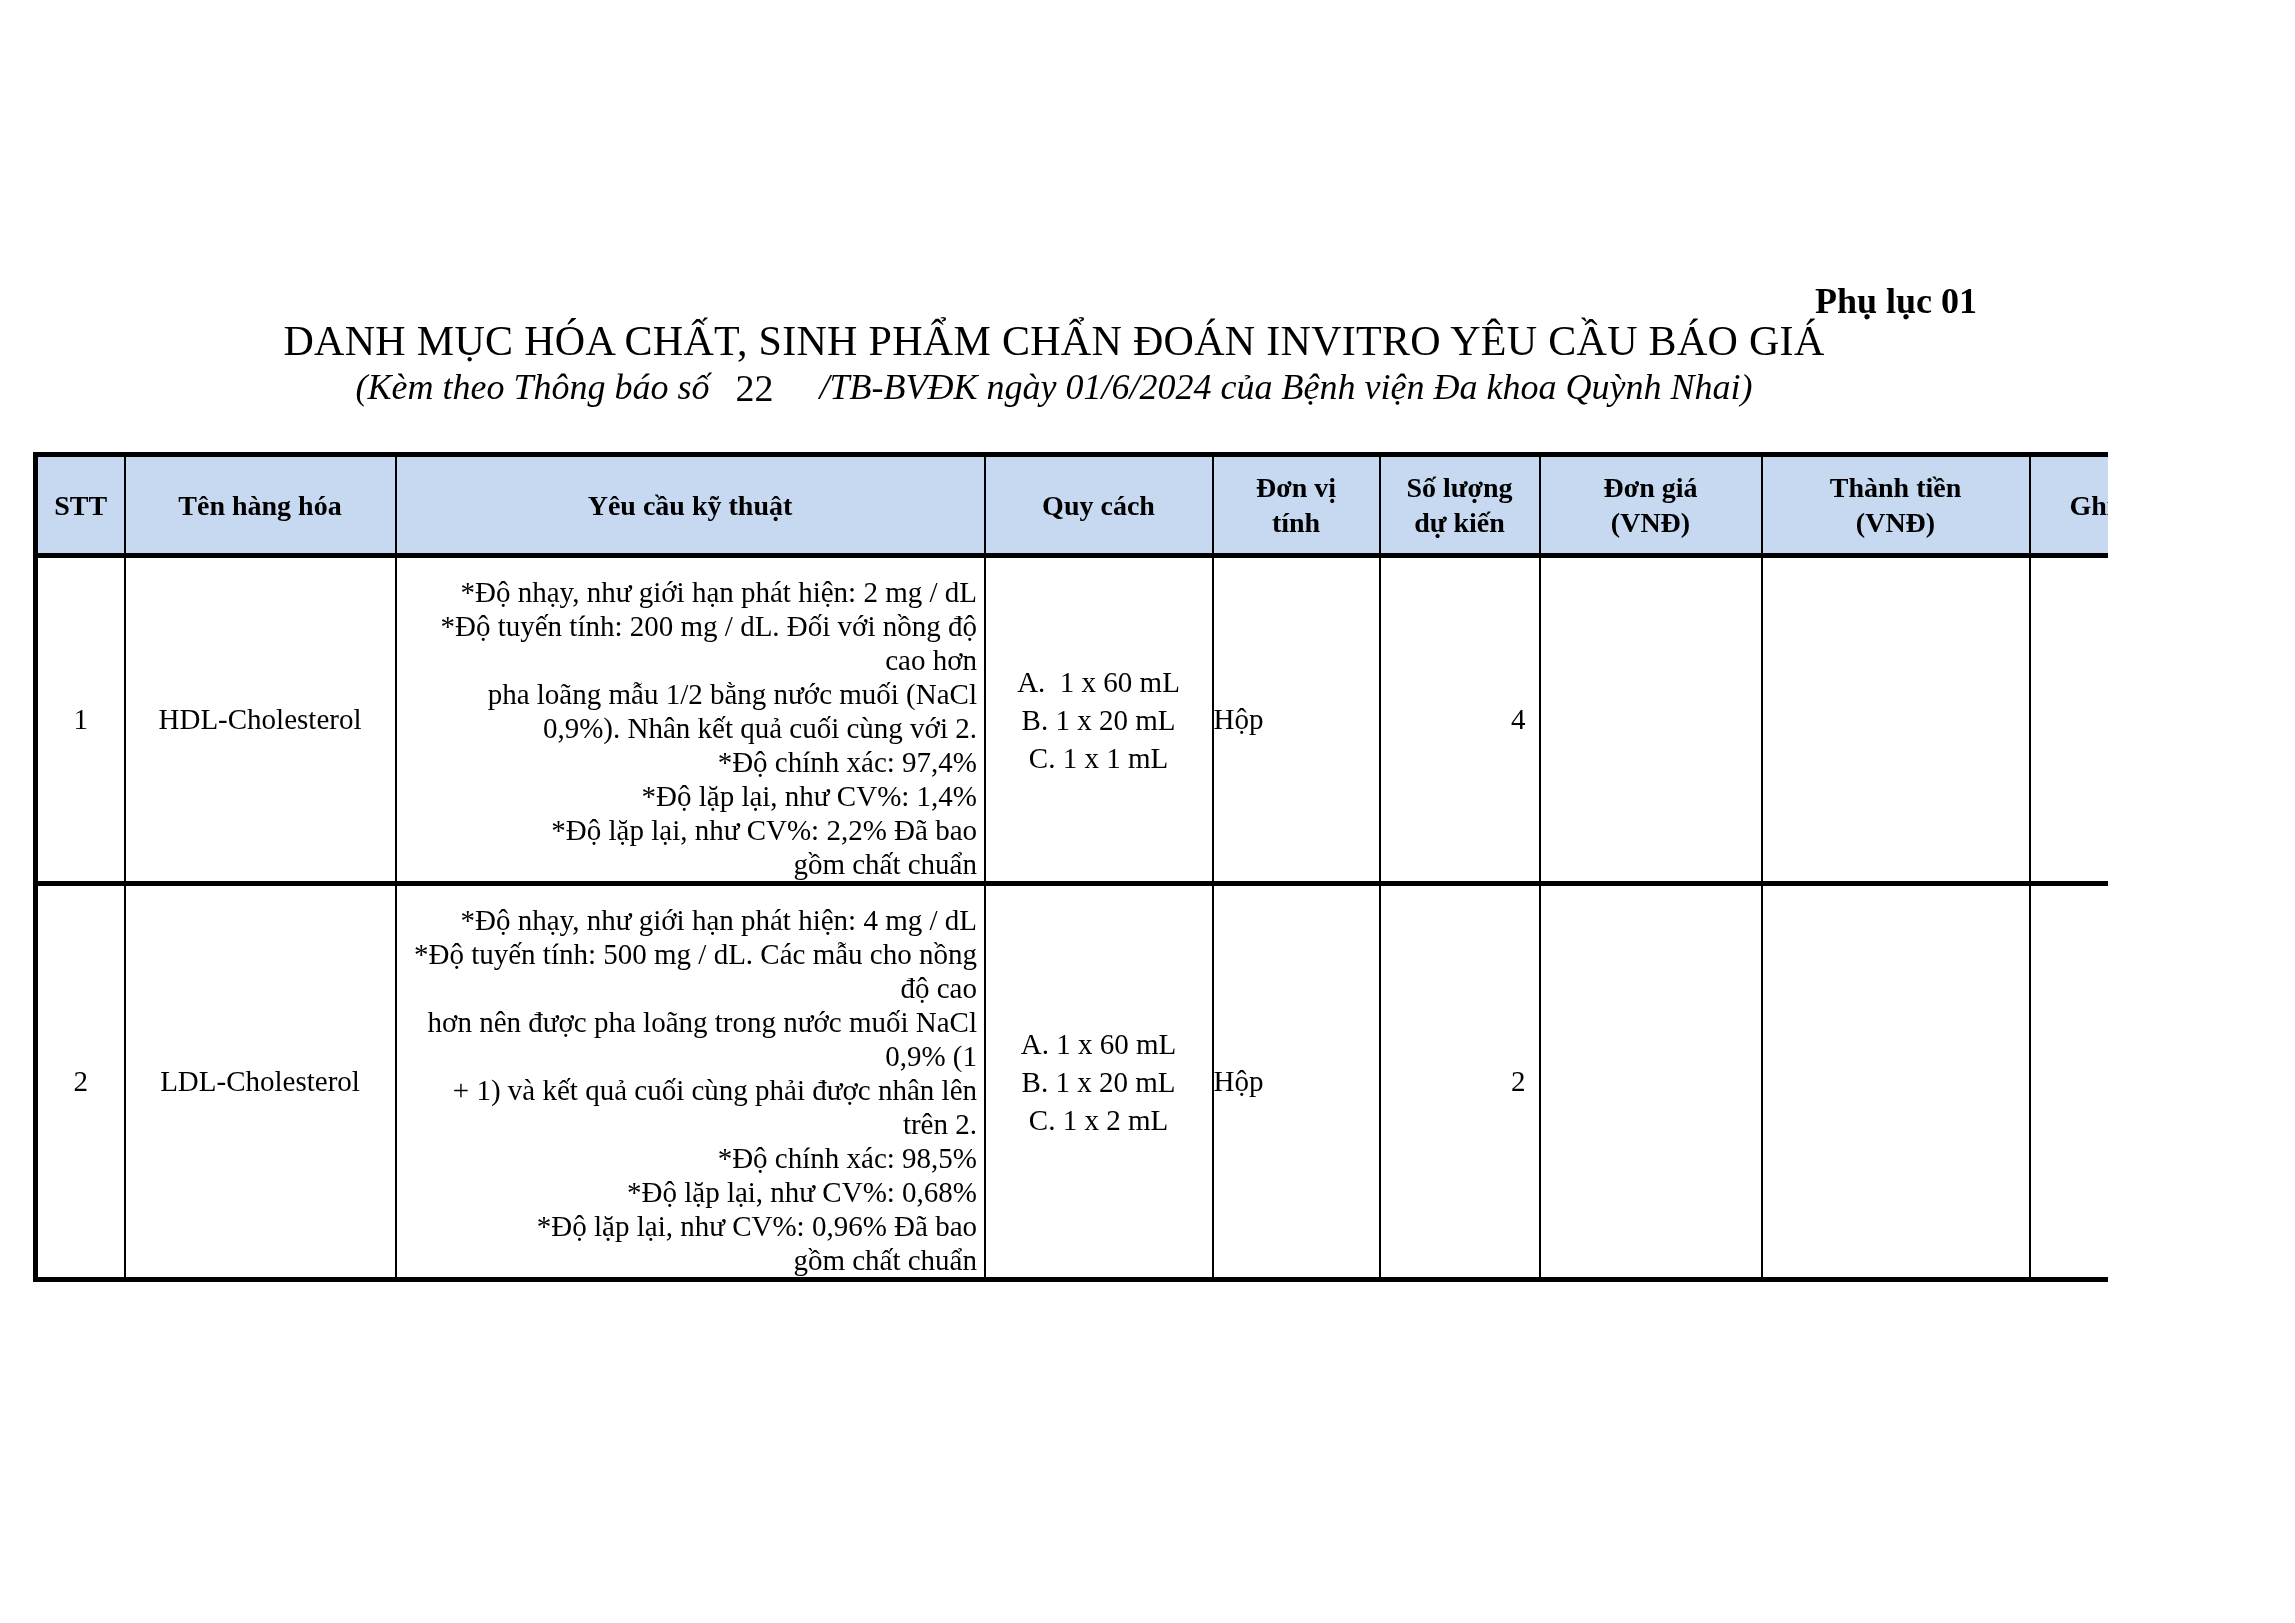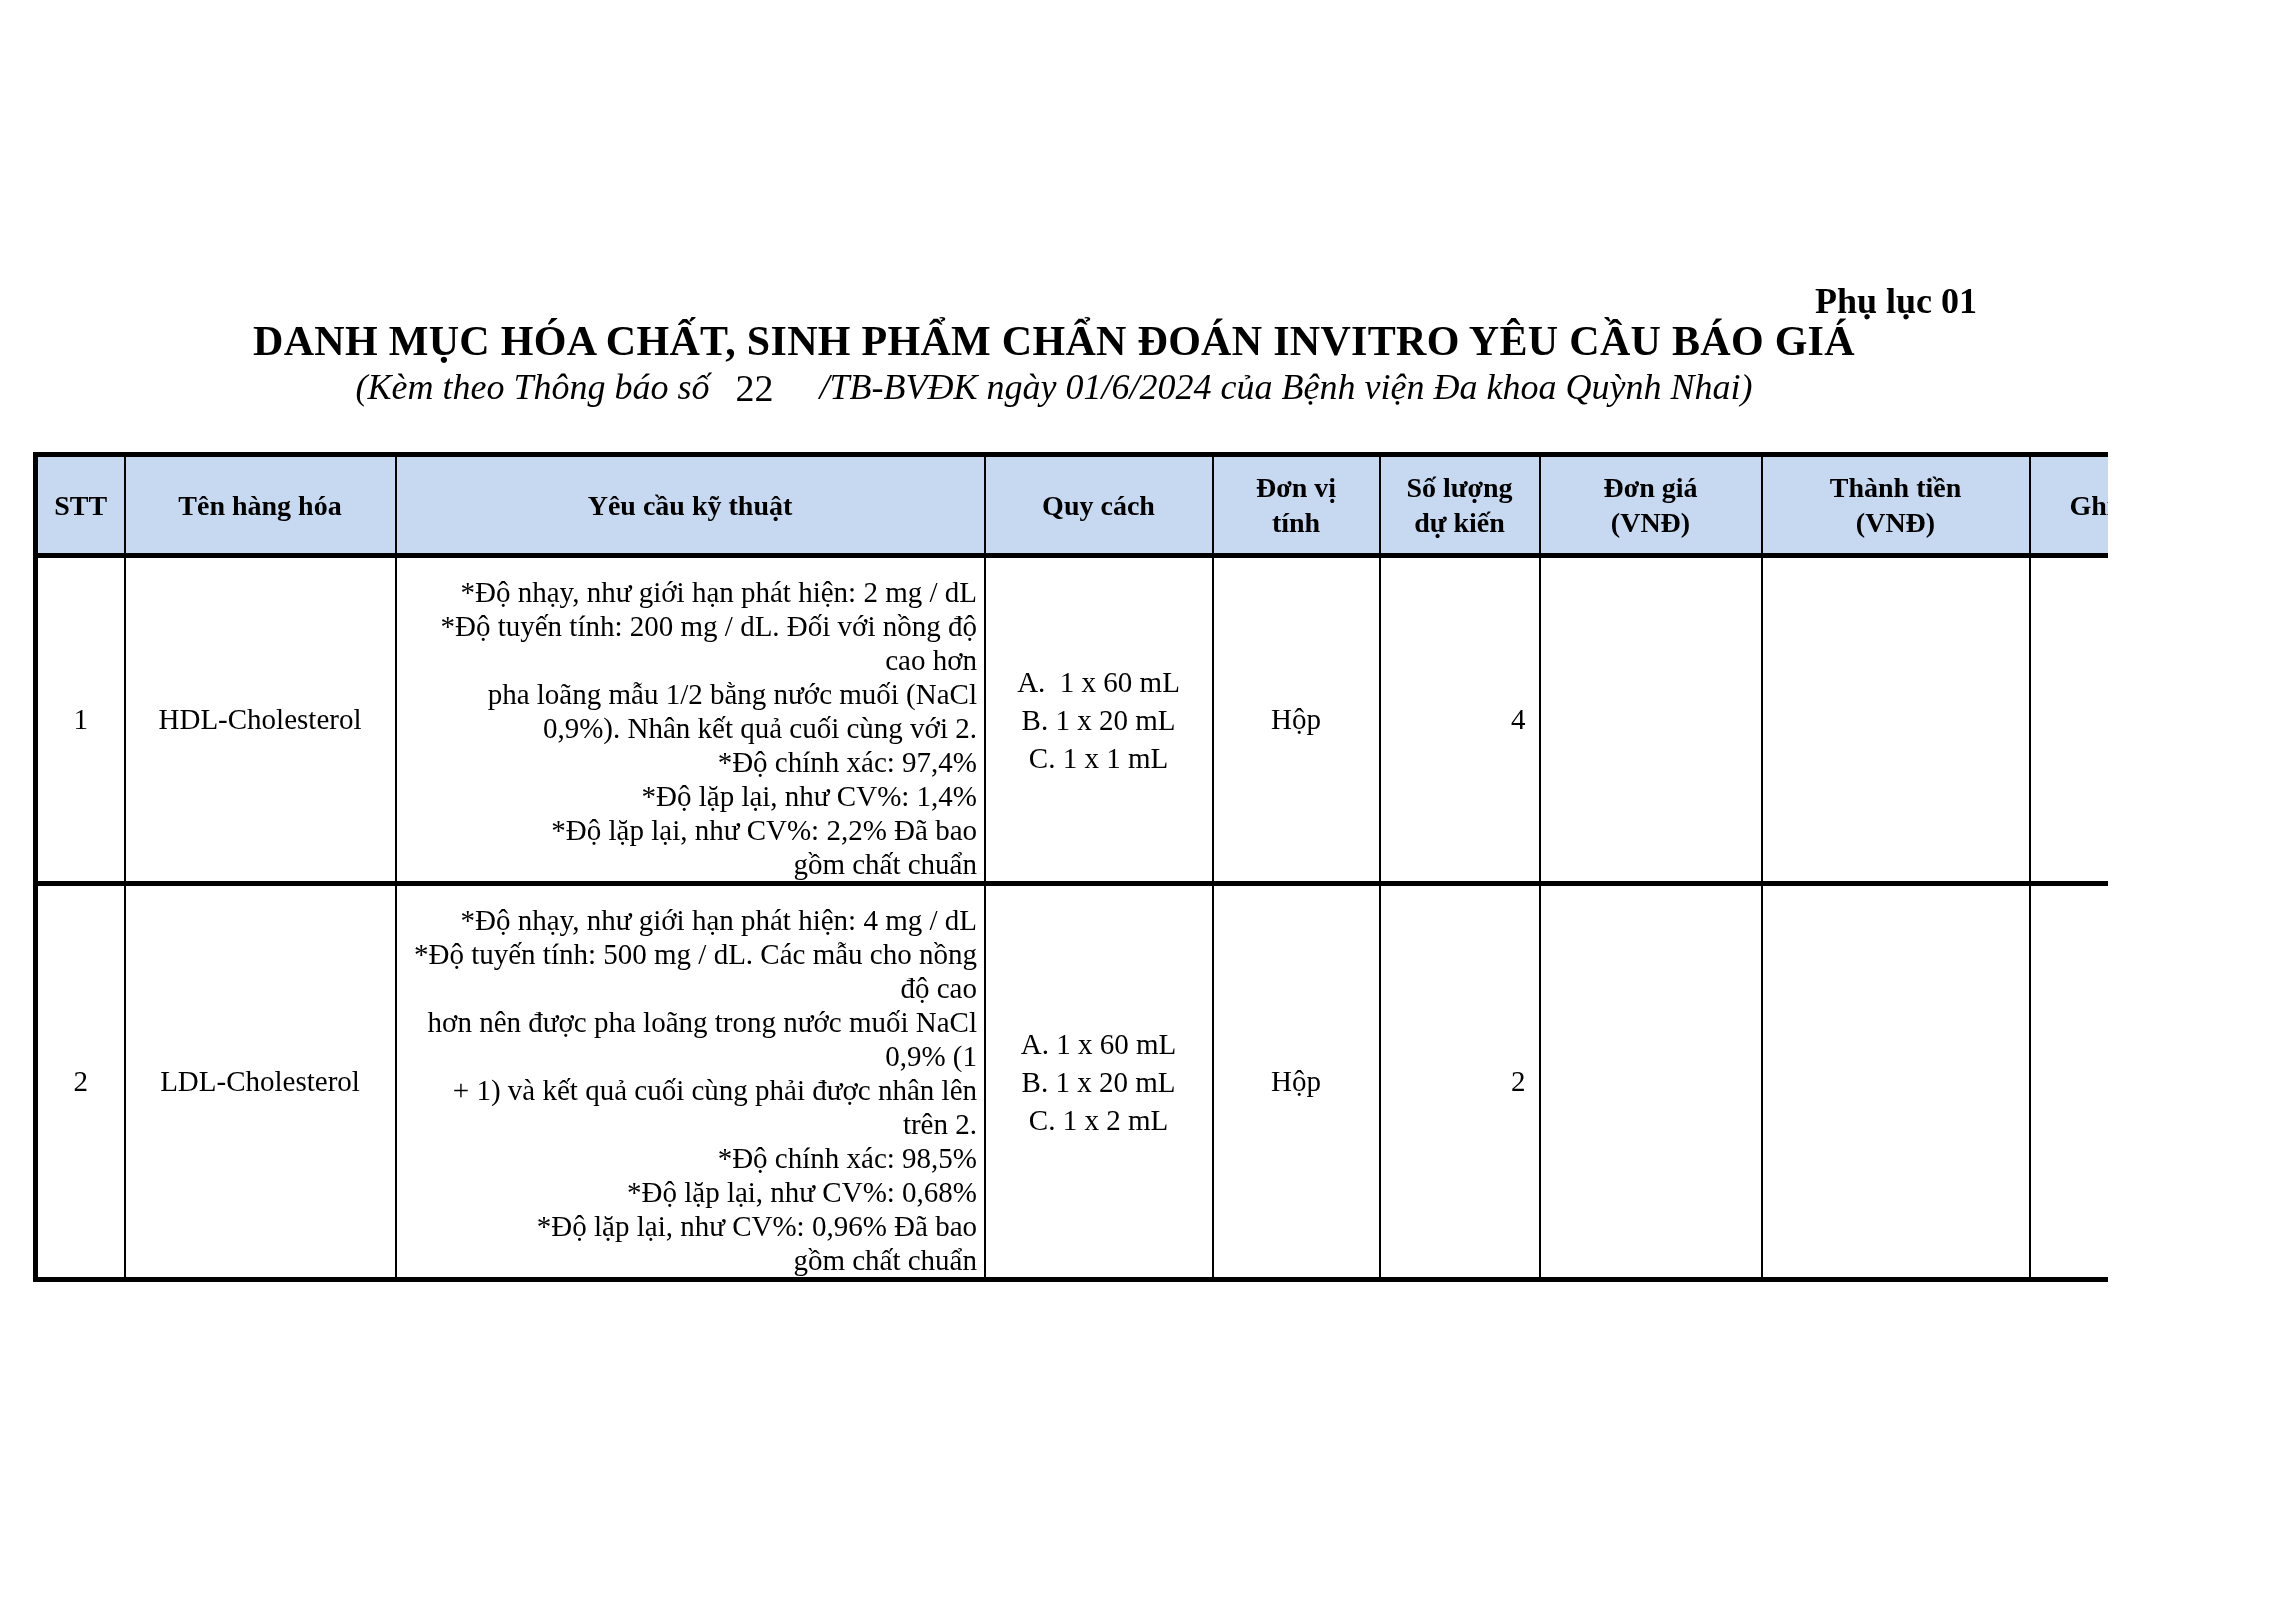--- a/index.html
+++ b/index.html
@@ -21,21 +21,21 @@
     font-weight: bold;
     line-height: 1.15;
   }
   .doc-title {
     position: absolute;
     top: 318px;
     left: 0;
     width: 100%;
     text-align: center;
     font-size: 42px;
-    font-weight: bold;
+    font-weight: normal;
     line-height: 1.1;
     letter-spacing: 0.3px;
   }
   .doc-subtitle {
     position: absolute;
     top: 364px;
     left: 0;
     width: 100%;
     text-align: center;
     font-size: 36px;
@@ -85,21 +85,21 @@
     text-align: right;
     padding: 17px 6.5px 0 7.9px;
     white-space: pre-wrap;
     line-height: 34px;
   }
   td.cell-pack {
     text-align: center;
     white-space: pre-wrap;
     line-height: 38px;
   }
-  td.cell-unit { text-align: center; }
+  td.cell-unit { }
   td.cell-qty { text-align: right; padding-right: 13px; }
   td.cell-price, td.cell-total, td.cell-note { text-align: center; }
 </style>
 </head>
 <body>
 
 <div class="page">
 
   <div class="appendix">Phụ lục 01</div>
 

